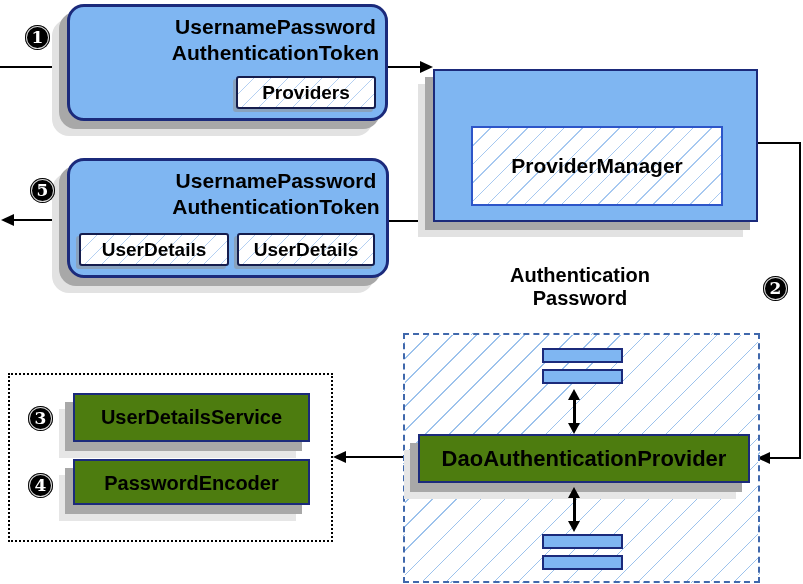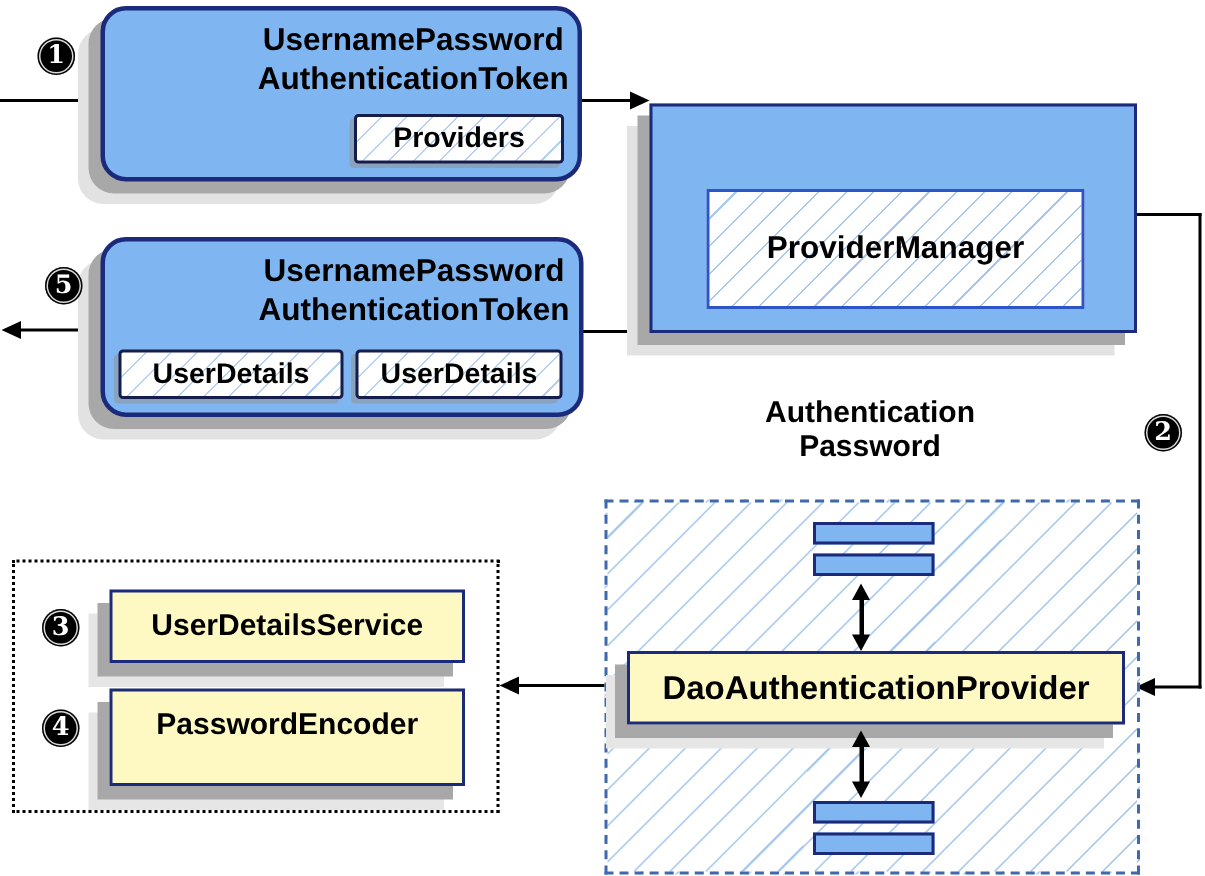--- a/index.html
+++ b/index.html
@@ -23,21 +23,21 @@
     position:absolute;box-sizing:border-box;background:#fff;border:2px solid #2d55c8;text-align:center;
     background-image:repeating-linear-gradient(135deg,transparent 0 12px,#a6c8f0 12px 13px);
   }
   .providers-box{
     position:absolute;box-sizing:border-box;border:2px dashed #4068ac;background:#fff;
     background-image:repeating-linear-gradient(135deg,transparent 0 16px,#9cc2ec 16px 17px);
   }
   .dotted-box{position:absolute;box-sizing:border-box;border:2px dotted #000;}
   .stack-bar{position:absolute;box-sizing:border-box;background:#7fb6f2;border:2px solid #1b2a7b;}
   .service-node{
-    position:absolute;background:#fef9c3;border:2px solid #1b2a7b;box-sizing:border-box;
+    position:absolute;background:#4d7c0f;border:2px solid #1b2a7b;box-sizing:border-box;
     box-shadow:-8px 9px 0 #a8a8a8,-14px 16px 0 #e6e6e6;text-align:center;
   }
   
   .line{position:absolute;background:#000;}
   .tri{position:absolute;width:0;height:0;}
   .tri-right{border-top:6px solid transparent;border-bottom:6px solid transparent;border-left:13px solid #000;}
   .tri-left{border-top:6px solid transparent;border-bottom:6px solid transparent;border-right:13px solid #000;}
   .tri-up{border-left:6px solid transparent;border-right:6px solid transparent;border-bottom:11px solid #000;}
   .tri-down{border-left:6px solid transparent;border-right:6px solid transparent;border-top:11px solid #000;}
   
@@ -110,21 +110,21 @@
     <div class="node-title" style="margin-top:7px">
       <div>UsernamePassword</div>
       <div>AuthenticationToken</div>
     </div>
     <div class="field" style="left:9px;top:72px;width:146px;height:29px">UserDetails</div>
     <div class="field" style="left:167px;top:72px;width:134px;height:29px">UserDetails</div>
   </div>
 
   <div class="dotted-box" style="left:8px;top:373px;width:325px;height:169px"></div>
   <div class="service-node" style="left:73px;top:393px;width:237px;height:49px;font-size:20px;line-height:45px">UserDetailsService</div>
-  <div class="service-node" style="left:73px;top:459px;width:237px;height:65px;font-size:20px;line-height:45px">PasswordEncoder</div>
+  <div class="service-node" style="left:73px;top:459px;width:237px;height:46px;font-size:20px;line-height:45px">PasswordEncoder</div>
 
   <div class="badge" style="left:25px;top:25px">1</div>
   <div class="badge" style="left:763px;top:276px">2</div>
   <div class="badge" style="left:28px;top:406px">3</div>
   <div class="badge" style="left:28px;top:473px">4</div>
   <div class="badge" style="left:30px;top:178px">5</div>
 
 </div>
 
 </body></html>

